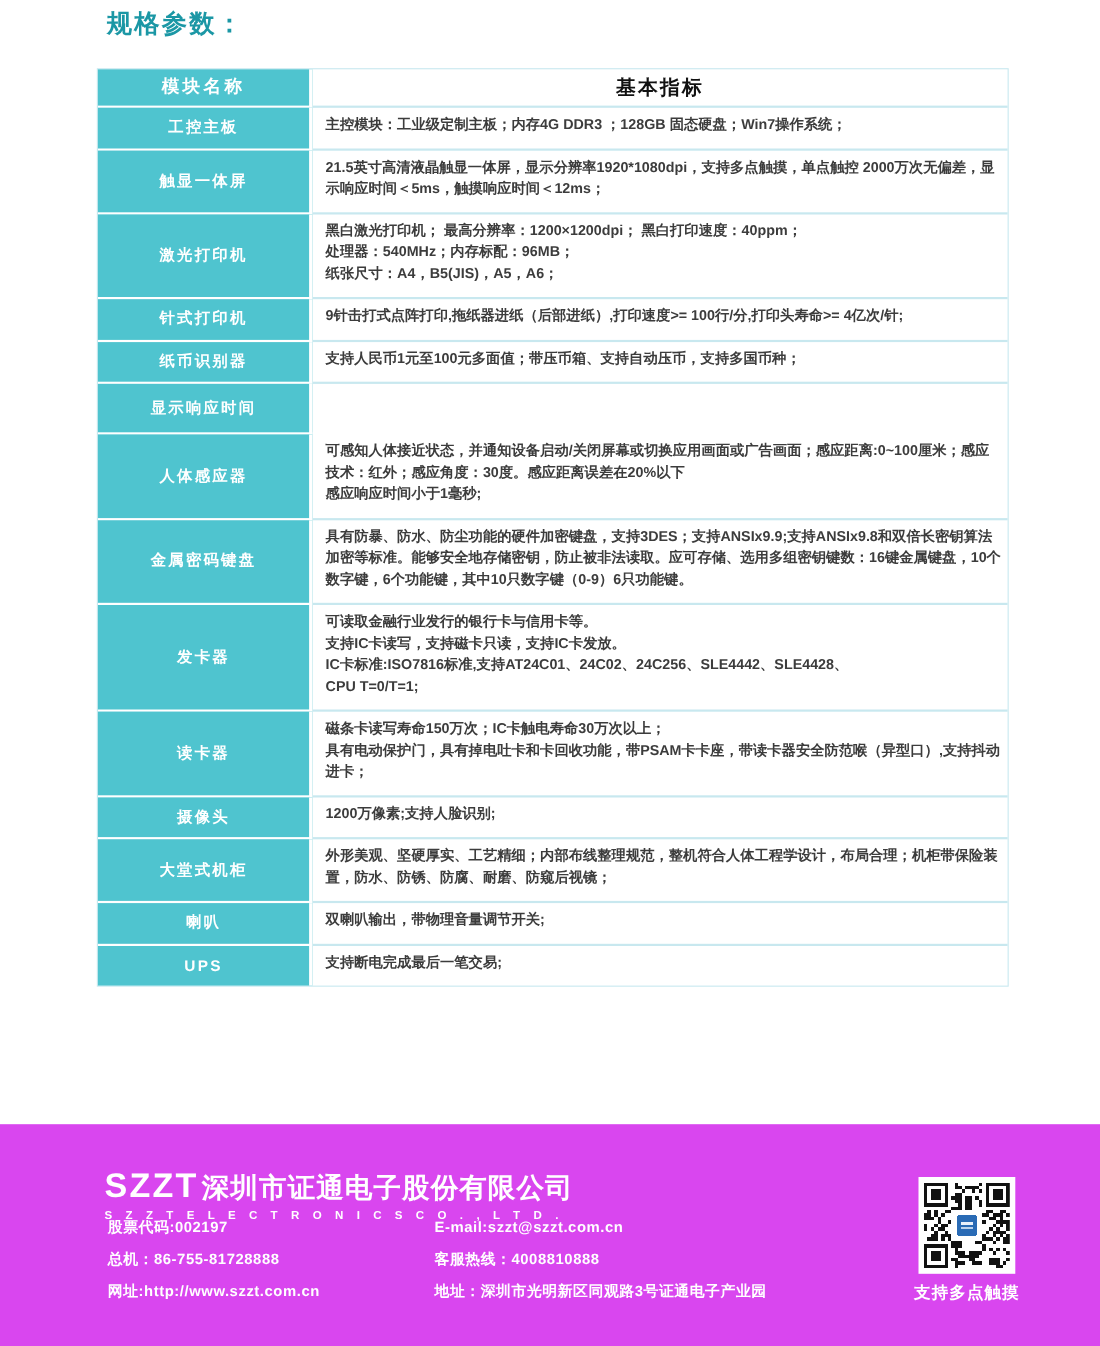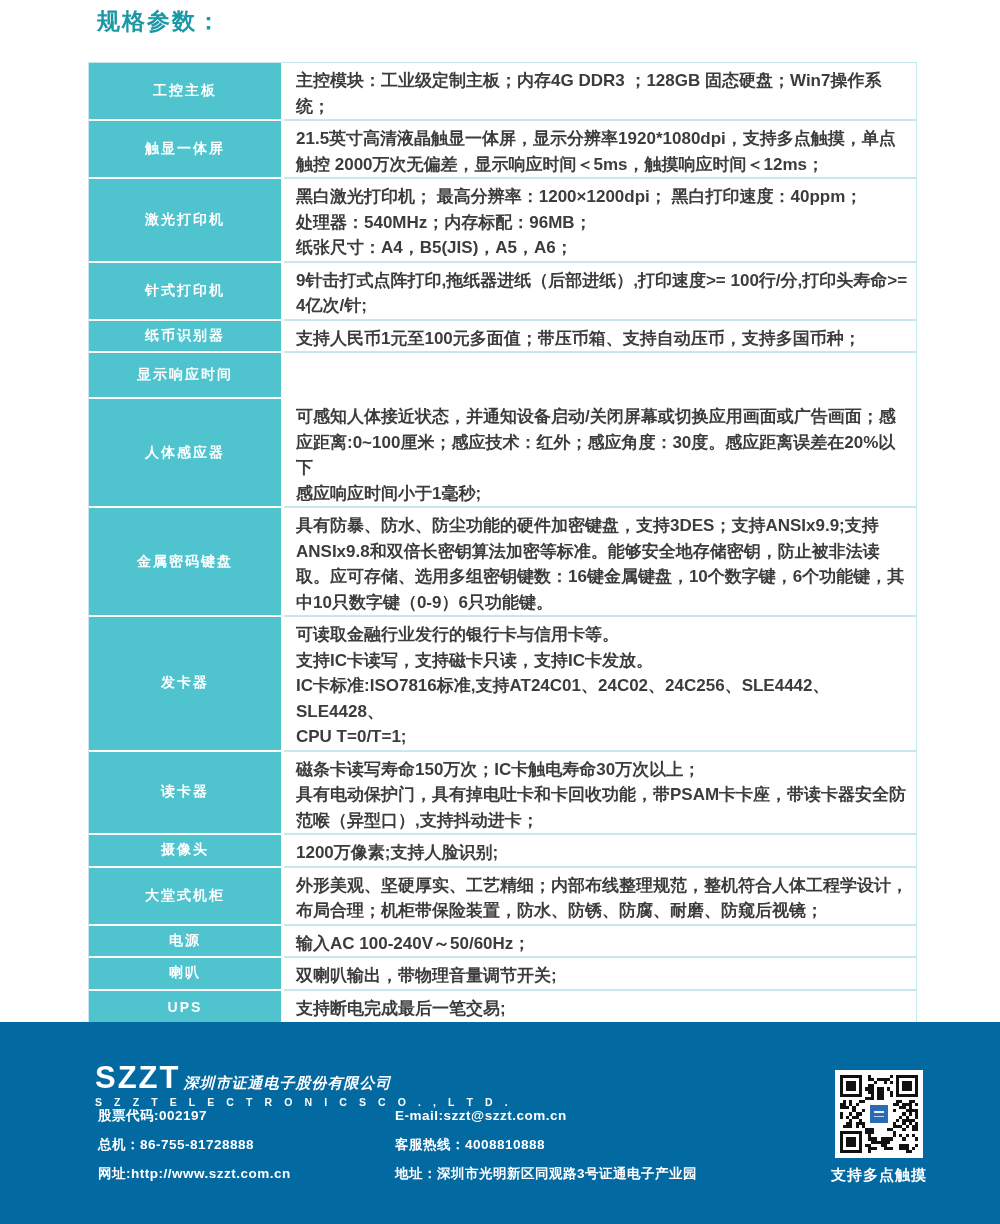--- a/index.html
+++ b/index.html
@@ -34,52 +34,52 @@
     font-size:14px; font-weight:bold; letter-spacing:2px;
     border-right:3px solid #ffffff;
     border-bottom:2px solid #ffffff;
     box-sizing:border-box;
     text-align:center;
   }
   .trow:last-child .cell-l { border-bottom:none; }
   .cell-r {
     flex:1;
     display:flex; align-items:center;
-    padding:5px 6px 0 12px;
-    font-size:17px; font-weight:bold;
+    padding:5px 6px 12px 12px;
+    font-size:13px; font-weight:bold;
     color:#3c3c3c;
     line-height:1.5;
     border-bottom:2px solid #c8e8ef;
     box-sizing:border-box;
   }
   .trow:last-child .cell-r { border-bottom:none; }
   .cell-r span { white-space:pre-line; }
 
   .trow.header .cell-l { font-size:16px; letter-spacing:3px; }
   .trow.header .cell-r {
     justify-content:center;
     font-size:18px; color:#111111;
     letter-spacing:2px;
     padding:3px 6px;
   }
 
   
   .footer {
     position:absolute; left:0; top:1022px;
     width:1000px; height:202px;
-    background:#0369a1;
+    background:#d946ef;
     color:#ffffff;
   }
   .logo-block { position:absolute; left:95px; top:40px; }
   .logo-line { display:flex; align-items:baseline; }
   .logo-szzt {
     font-size:31px; font-weight:bold; letter-spacing:2px; line-height:1;
   }
   .logo-cn {
-    font-size:15px; font-weight:bold; letter-spacing:1px; margin-left:3px;font-style:italic;
+    font-size:25px; font-weight:bold; letter-spacing:1px; margin-left:3px;
   }
   .logo-en {
     font-size:10.5px; letter-spacing:4.6px; margin-top:3px; font-weight:bold;
   }
   .contact-col { position:absolute; top:86px; font-size:13.5px; font-weight:bold; letter-spacing:0.5px; }
   .contact-col.c1 { left:98px; }
   .contact-col.c2 { left:395px; }
   .contact-col div { margin-bottom:13px; line-height:1.2; }
 
   .qr-box {
@@ -93,20 +93,28 @@
     position:absolute; left:831px; top:144px;
     font-size:15px; font-weight:bold; letter-spacing:1px;
   }
 </style>
 </head>
 <body>
 
 <div class="page-title">规格参数：</div>
 
 <div class="spec-table">
+  <div class="trow header" style="min-height:28px">
+    <div class="cell-l">
+        <span>模块名称</span>
+      </div>
+    <div class="cell-r">
+        <span>基本指标</span>
+      </div>
+  </div>
 
   <div class="trow" style="min-height:30px">
     <div class="cell-l">
         <span>工控主板</span>
       </div>
     <div class="cell-r">
         <span>主控模块：工业级定制主板；内存4G DDR3 ；128GB 固态硬盘；Win7操作系统；</span>
       </div>
   </div>
   <div class="trow" style="min-height:48px">
@@ -192,28 +200,20 @@
     <div class="cell-r">
         <span>1200万像素;支持人脸识别;</span>
       </div>
   </div>
   <div class="trow" style="min-height:50px">
     <div class="cell-l">
         <span>大堂式机柜</span>
       </div>
     <div class="cell-r">
         <span>外形美观、坚硬厚实、工艺精细；内部布线整理规范，整机符合人体工程学设计，布局合理；机柜带保险装置，防水、防锈、防腐、耐磨、防窥后视镜；</span>
-      </div>
-  </div>
-  <div class="trow" style="min-height:32px">
-    <div class="cell-l">
-        <span>电源</span>
-      </div>
-    <div class="cell-r">
-        <span>输入AC 100-240V～50/60Hz；</span>
       </div>
   </div>
   <div class="trow" style="min-height:28px">
     <div class="cell-l">
         <span>喇叭</span>
       </div>
     <div class="cell-r">
         <span>双喇叭输出，带物理音量调节开关;</span>
       </div>
   </div>

